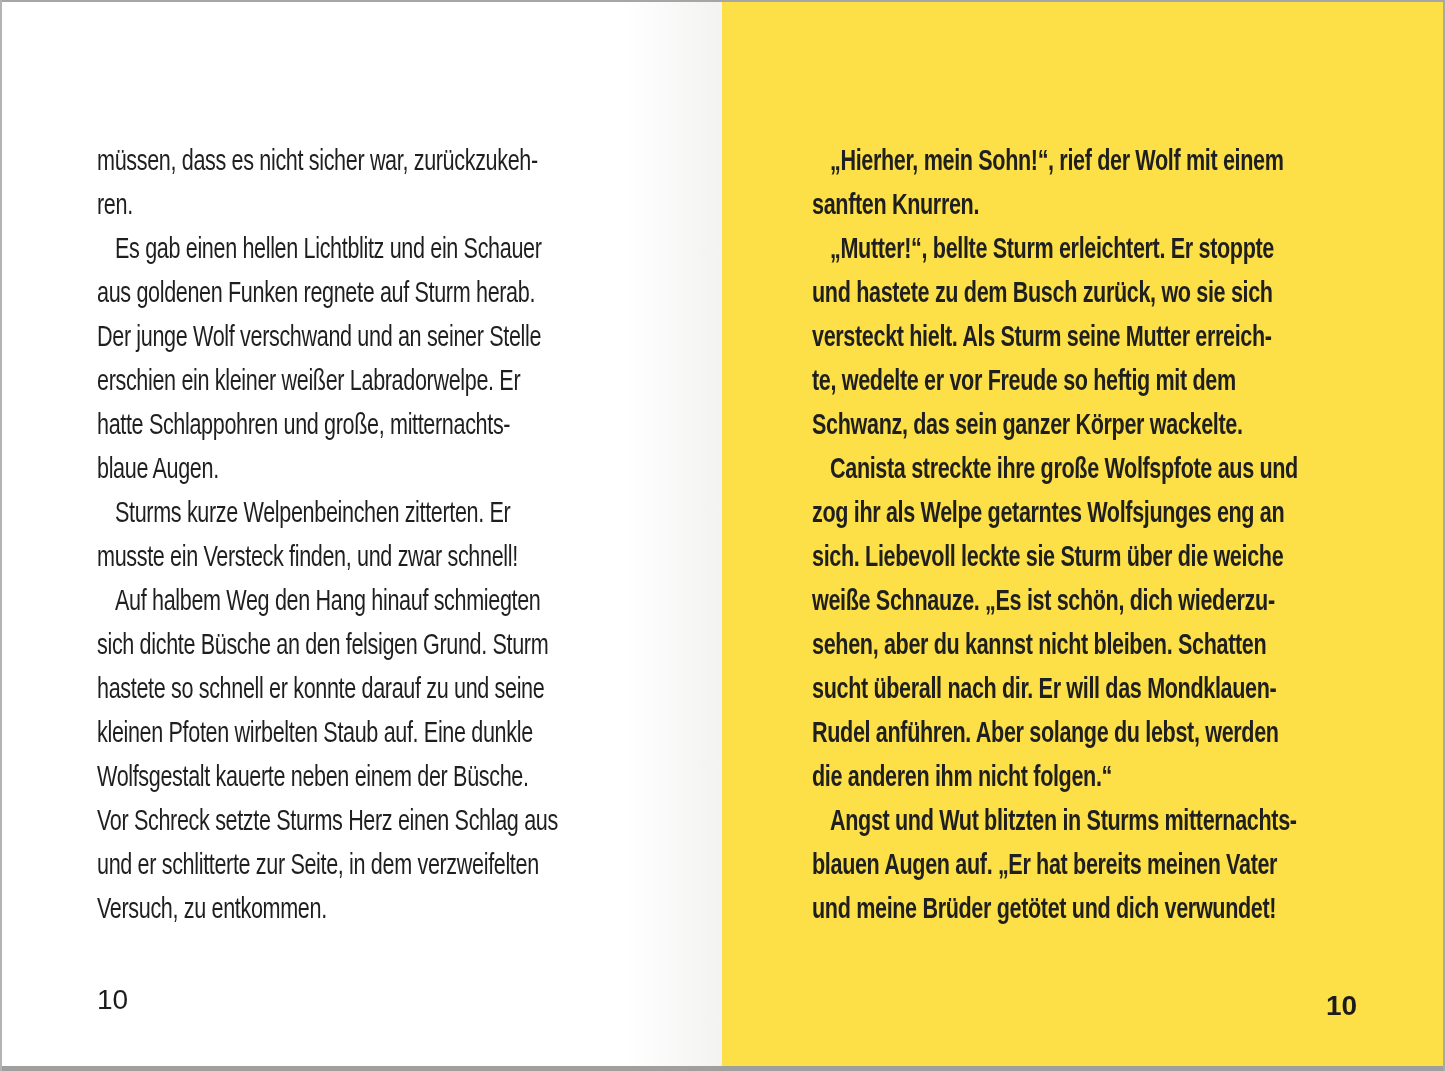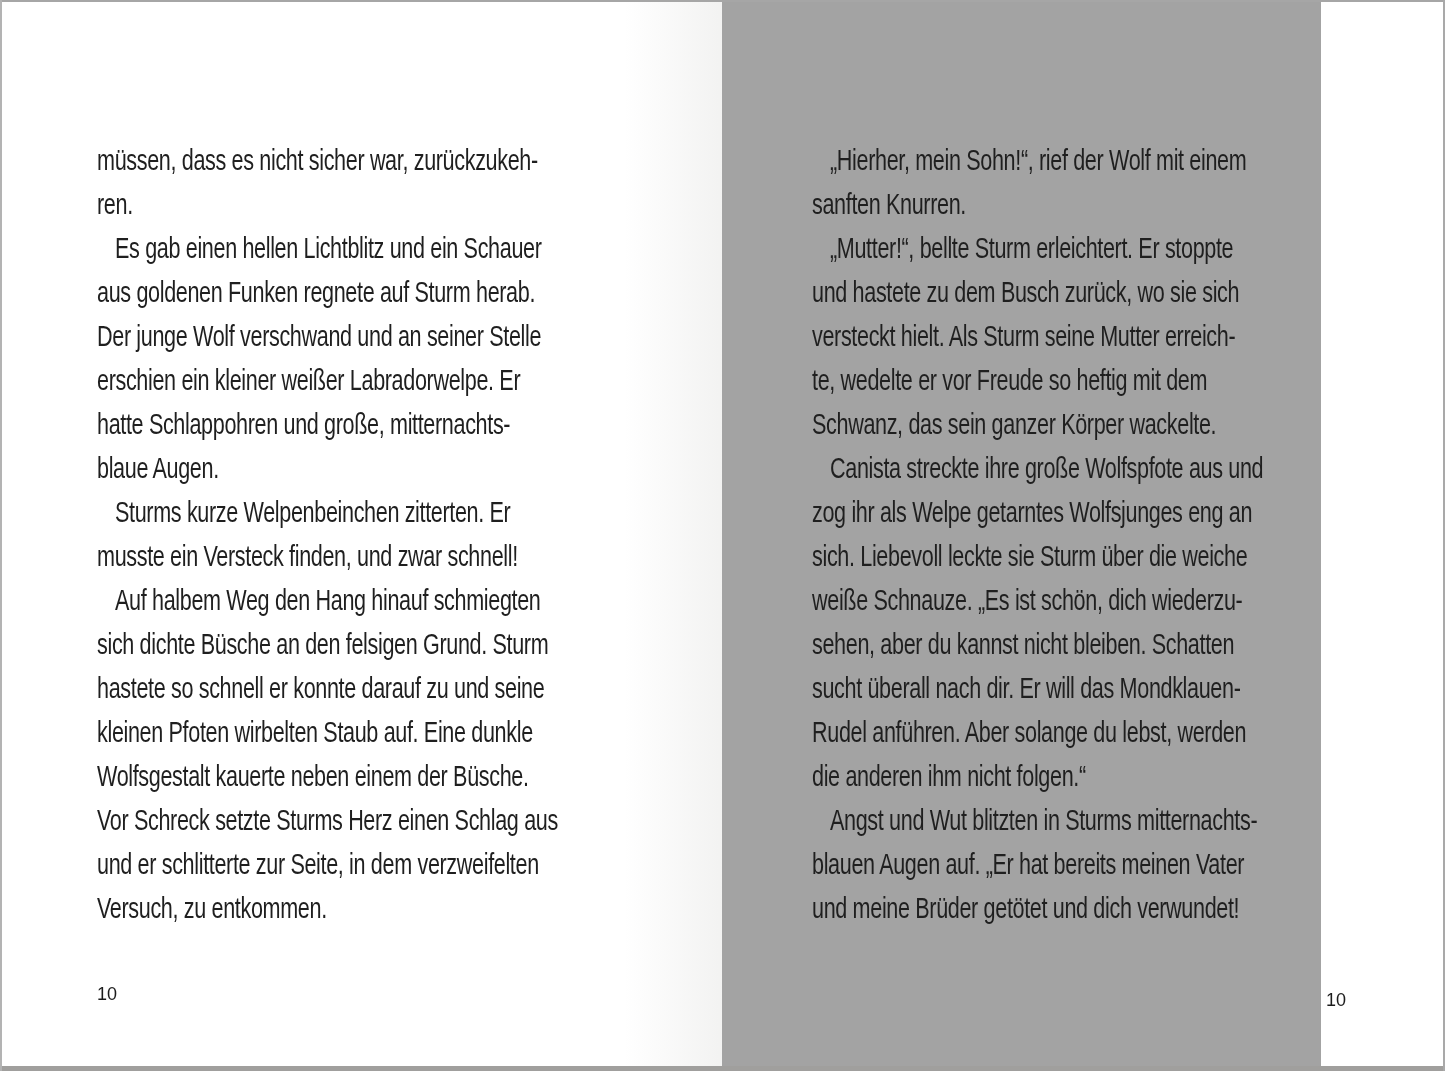--- a/index.html
+++ b/index.html
@@ -9,40 +9,40 @@
     height: 1071px;
     background: #ffffff;
     overflow: hidden;
     font-family: "Liberation Sans", "DejaVu Sans", sans-serif;
   }
   .page { position: absolute; top: 0; height: 100%; }
   .page.left {
     left: 0; width: 844px;
     background: linear-gradient(90deg, #ffffff 0%, #ffffff 74%, #f1f1f0 87%, #cfcfcc 100%);
   }
-  .page.right { left: 722px; width: 599px; background: #a3a3a3; }
+  .page.right { left: 722px; width: 723px; background: #fde047; font-weight: bold; }
 
   .textblock { position: absolute; top: 138px; color: #1f1f1f; }
   .page.left  .textblock { left: 97px; }
   .page.right .textblock { left: 90px; }
 
   .line {
     font-size: 30px;
     line-height: 44px;
     height: 44px;
     letter-spacing: -0.5px;
     white-space: nowrap;
     width: 770px;
     transform: scaleX(0.72);
     transform-origin: 0 0;
     overflow: visible;
   }
   .line.indent { padding-left: 25px; }
 
-  .pagenum { position: absolute; font-size: 18px; color: #1c1c1c; }
+  .pagenum { position: absolute; font-size: 28px; color: #1c1c1c; }
   .page.left  .pagenum { left: 97px;  top: 984px; }
   .page.right .pagenum { left: 604px; top: 990px; }
 
   .edge { position: absolute; z-index: 5; }
   .edge-top    { left: 0; top: 0; width: 100%; height: 2px; background: #a6a6a6; }
   .edge-bottom { left: 0; bottom: 0; width: 100%; height: 5px; background: #a09f9d; }
   .edge-left   { left: 0; top: 0; width: 2px; height: 100%; background: #b3b3b3; }
   .edge-right  { right: 0; top: 0; width: 2px; height: 100%; background: #a9a9a9; }
 </style>
 </head>

